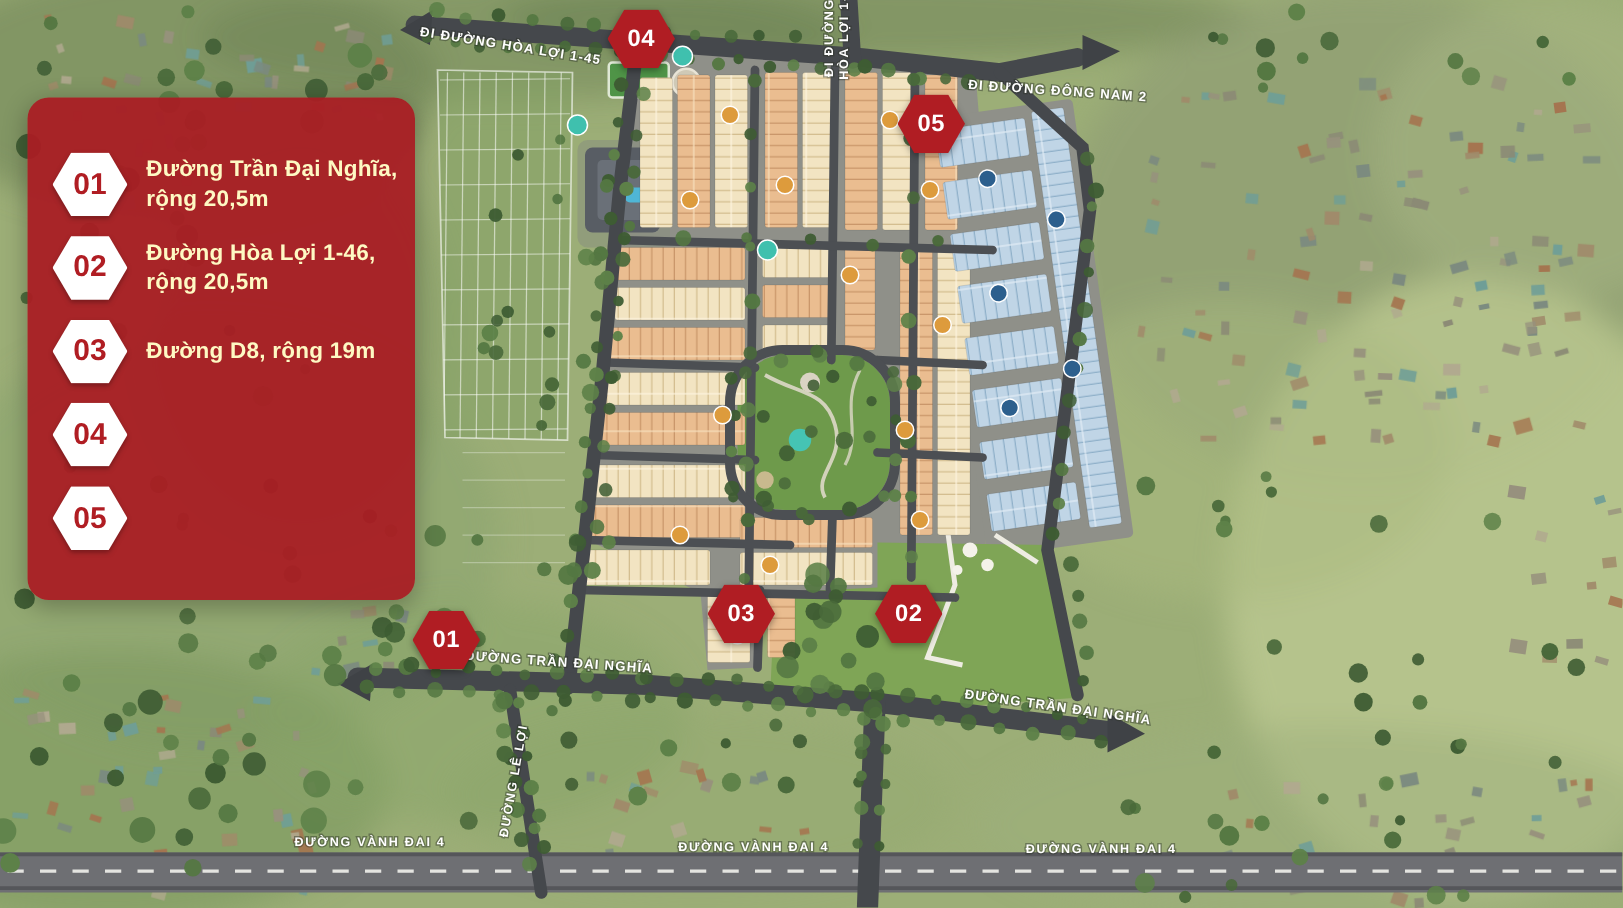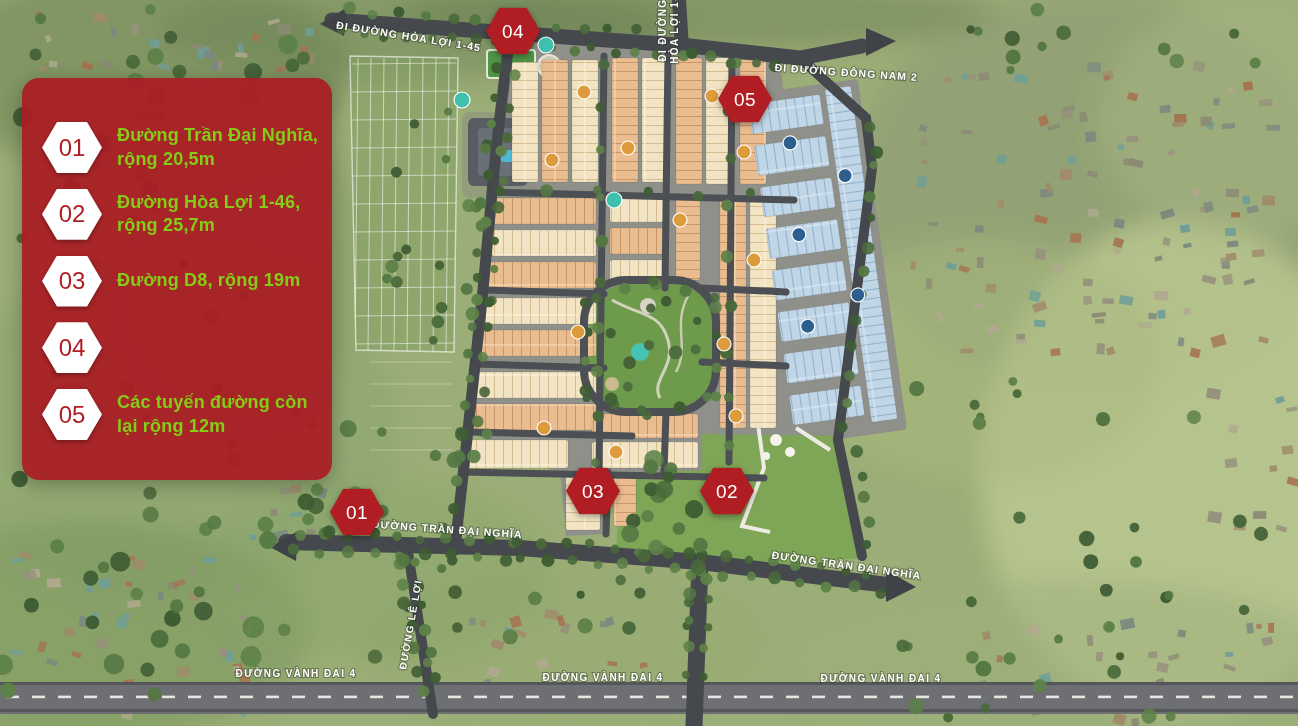--- a/index.html
+++ b/index.html
@@ -1,35 +1,35 @@
 <!DOCTYPE html>
 <html><head>
 <meta charset="utf-8">
 <style>
   html,body{margin:0;padding:0;background:#777;}
   .stage{position:relative;width:1298px;height:726px;overflow:hidden;
          background:#9cae77;font-family:"Liberation Sans","DejaVu Sans",sans-serif;}
   svg.map{position:absolute;inset:0;display:block;}
   
   .hex{clip-path:polygon(25% 0,75% 0,100% 50%,75% 100%,25% 100%,0 50%);
-       display:flex;align-items:center;justify-content:center;font-weight:normal;text-align:center;}
+       display:flex;align-items:center;justify-content:center;font-weight:bold;text-align:center;}
   
   .marker{position:absolute;transform:translate(-50%,-50%);
           filter:drop-shadow(0 2px 3px rgba(0,0,0,.38));z-index:20;}
   .mhex{width:54px;height:47px;background:#b01d23;color:#fff;font-size:19px;letter-spacing:.5px;}
   
   .legend{position:absolute;left:22px;top:78px;width:310px;height:402px;
           background:rgba(169,30,36,.95);border-radius:17px;z-index:30;
           box-shadow:0 5px 20px rgba(0,0,0,.28);
           display:flex;flex-direction:column;justify-content:space-between;
           padding:44px 0 40px 0;box-sizing:border-box;}
   .li{display:flex;align-items:center;gap:15px;padding-left:20px;}
   .bw{filter:drop-shadow(0 2px 2px rgba(0,0,0,.3));flex:0 0 auto;}
   .badge{width:60px;height:51px;background:#fff;color:#b01d23;font-size:24px;}
-  .ll{color:#84cc16;font-size:18px;font-weight:bold;line-height:1.28;width:222px;letter-spacing:.2px;}
+  .ll{color:#fef9c3;font-size:18px;font-weight:bold;line-height:1.28;width:222px;letter-spacing:.2px;}
   
   .rl{fill:#fff;font-weight:bold;font-size:10.5px;letter-spacing:1px;
       text-anchor:middle;paint-order:stroke;stroke:rgba(45,50,40,.45);stroke-width:2.2px;}
   .rls{font-size:10px;letter-spacing:1.4px;}
 </style>
 </head>
 <body>
 
 <div class="stage">
 
@@ -1015,34 +1015,33 @@
   <div class="li">
     <div class="bw">
           <div class="hex badge">01</div>
         </div>
     <div class="ll">Đường Trần Đại Nghĩa, rộng 20,5m</div>
   </div>
   <div class="li">
     <div class="bw">
           <div class="hex badge">02</div>
         </div>
-    <div class="ll">Đường Hòa Lợi 1-46, rộng 25,7m</div>
+    <div class="ll">Đường Hòa Lợi 1-46, rộng 20,5m</div>
   </div>
   <div class="li">
     <div class="bw">
           <div class="hex badge">03</div>
         </div>
     <div class="ll">Đường D8, rộng 19m</div>
   </div>
   <div class="li">
     <div class="bw">
           <div class="hex badge">04</div>
         </div>
   </div>
   <div class="li">
     <div class="bw">
           <div class="hex badge">05</div>
         </div>
-    <div class="ll">Các tuyến đường còn lại rộng 12m</div>
   </div>
 </div>
 
 </div>
 
 </body></html>

